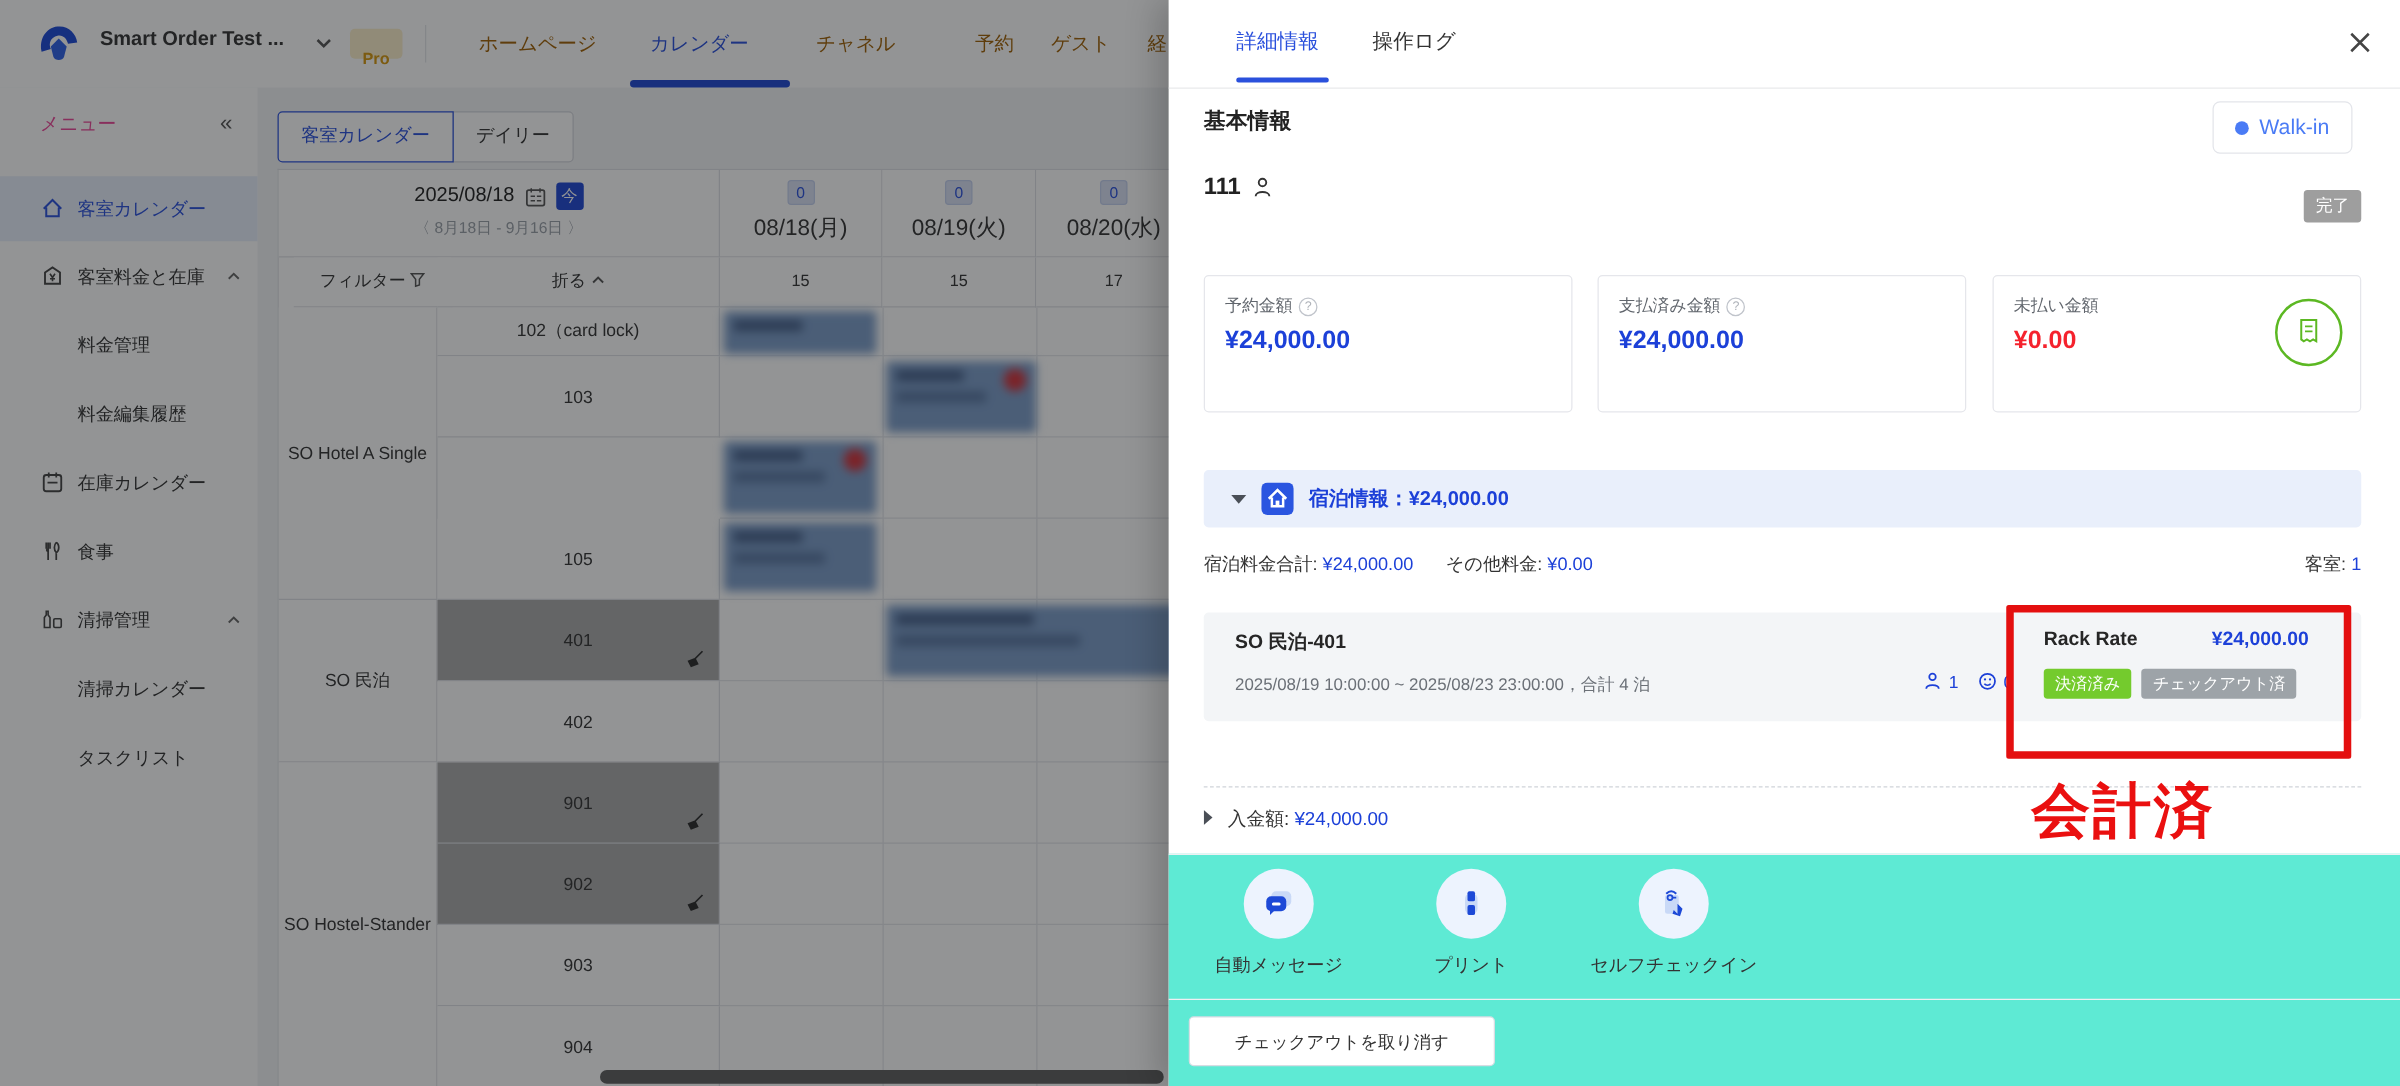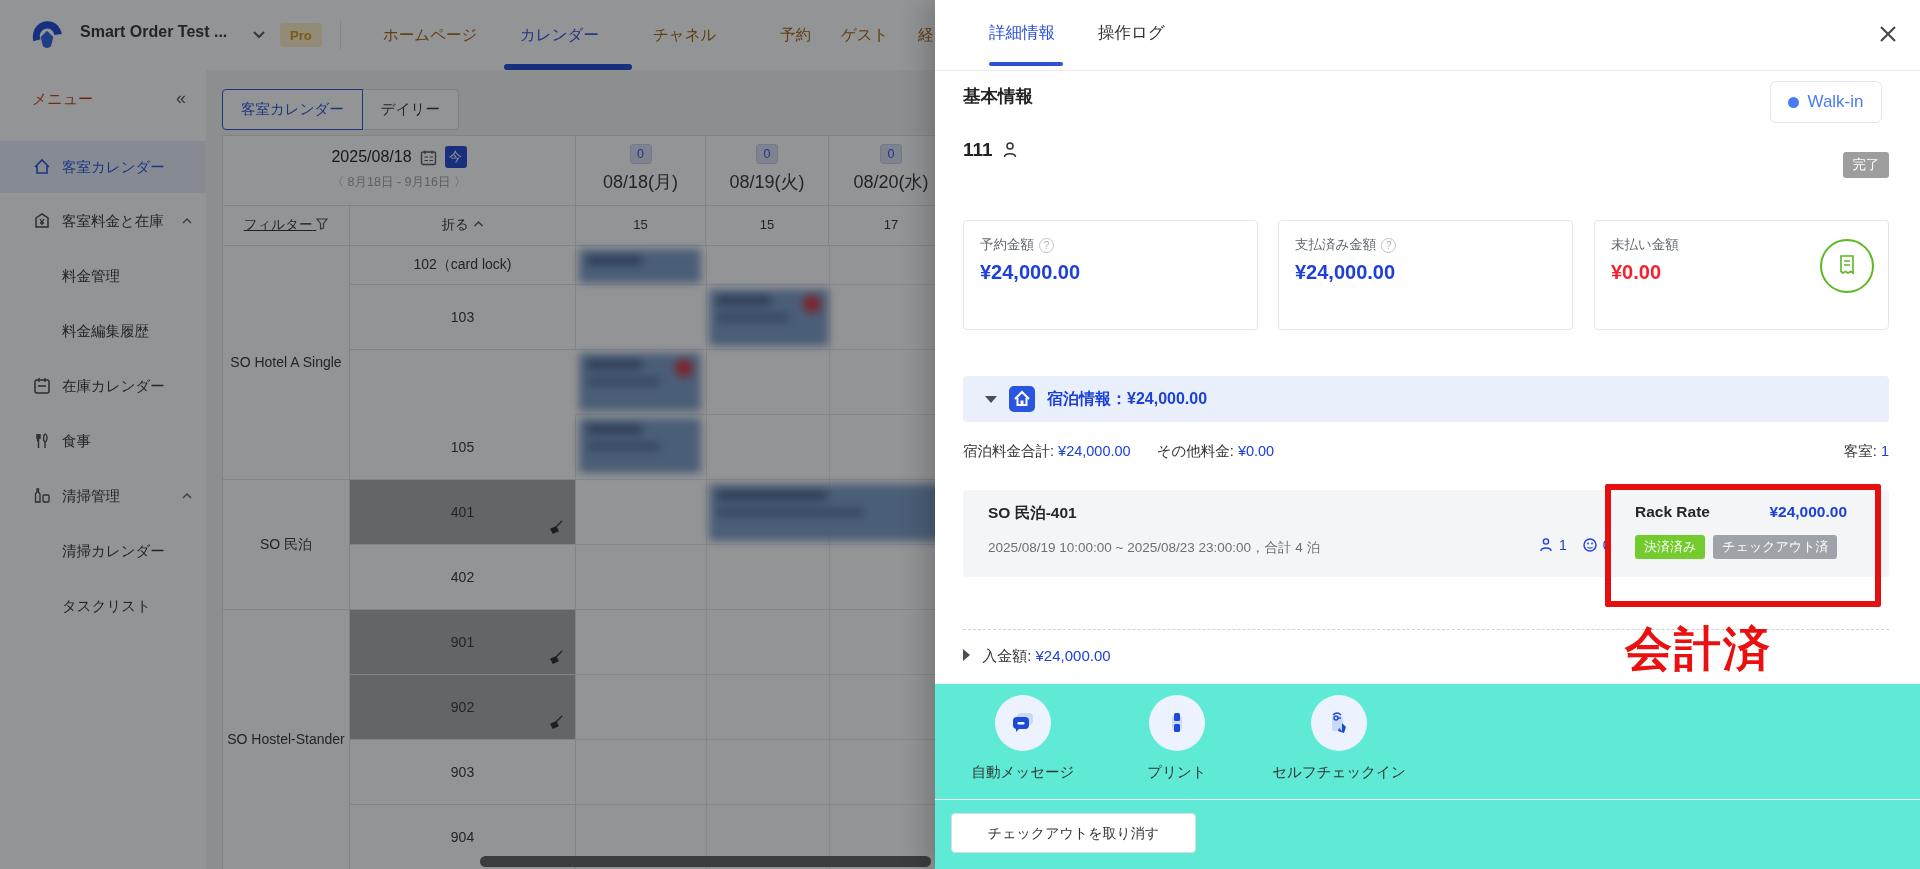--- a/index.html
+++ b/index.html
@@ -5,31 +5,31 @@
   * { margin:0; padding:0; box-sizing:border-box; }
   html,body { background:#222; }
   .screen{ position:relative; width:1920px; height:869px; overflow:hidden;
            font-family:"Liberation Sans", sans-serif; background:#f3f4f6; }
 
   
   .topbar{ position:absolute; left:0; top:0; width:935px; height:70px; background:#fff; z-index:1; }
   .logo{ position:absolute; left:28px; top:16px; width:38px; height:38px; }
   .ws-name{ position:absolute; left:80px; top:23px; font-size:16px; font-weight:bold; color:#333; }
   .ws-chevron{ position:absolute; left:252px; top:30px; }
-  .plan-badge{ position:absolute; left:280px; top:23px; height:24px; padding:1px 10px; background:#fbeecb;
+  .plan-badge{ position:absolute; left:280px; top:23px; height:24px; padding:12px 10px; background:#fbeecb;
                color:#d6980f; font-size:13px; font-weight:bold; border-radius:4px; line-height:24px; }
   .top-divider{ position:absolute; left:340px; top:20px; width:1px; height:30px; background:#e3e5e9; }
   .nav-item{ position:absolute; top:25px; font-size:15.5px; color:#a16207; white-space:nowrap; }
   .nav-0{ left:383px; } .nav-1{ left:520px; color:#2a50dc; } .nav-2{ left:653px; }
   .nav-3{ left:759px;margin-left:21px; } .nav-4{ left:841px; } .nav-5{ left:918px; }
   .nav-underline{ position:absolute; left:504px; top:64px; width:128px; height:6px; background:#1f47d3; border-radius:3px; }
 
   .sidebar{ position:absolute; left:0; top:70px; width:206px; height:799px; background:#fff; z-index:1; }
   .menu-head{ position:absolute; left:0; top:0; width:206px; height:60px; }
-  .menu-label{ position:absolute; left:32px; top:20px; font-size:15px; color:#c2410c; }
+  .menu-label{ position:absolute; left:32px; top:20px; font-size:15px; color:#ec4899; }
   .menu-collapse{ position:absolute; left:176px; top:18px; font-size:18px; color:#555; }
   .sb-item{ position:absolute; left:0; width:206px; height:52px; font-size:14.5px; color:#333; }
   .sb-item .lbl{ position:absolute; left:62px; top:17px; white-space:nowrap; }
   .sb-item.sub .lbl{ left:62px; }
   .sb-item .ic{ position:absolute; left:32px; top:16px; width:20px; height:20px; color:#444; }
   .sb-item .exp{ position:absolute; left:182px; top:22px; width:10px; height:8px; color:#666; }
   .sb-item.active{ background:#e7eefc; }
   .sb-item.active .lbl, .sb-item.active .ic{ color:#2a50dc; }
   .sb-0{ top:71px; } .sb-1{ top:125px; } .sb-2{ top:180px; } .sb-3{ top:235px; } .sb-4{ top:290px; }
   .sb-5{ top:345px; } .sb-6{ top:400px; } .sb-7{ top:455px; } .sb-8{ top:510px; }
@@ -50,21 +50,21 @@
   .c-datecell{ left:0; top:0; width:353px; height:70px; text-align:center; }
   .c-date-main{ margin-top:10px; font-size:16px; color:#222; display:flex; justify-content:center; align-items:center; gap:8px; }
   .today-badge{ display:inline-block; width:22px; height:22px; background:#1f47d3; color:#fff; font-size:13px;
                 line-height:22px; border-radius:3px; }
   .c-date-range{ margin-top:6px; font-size:12.5px; color:#9aa0a8; }
   .day-head{ top:0; height:70px; text-align:center; }
   .day-head .cnt{ display:inline-block; margin-top:8px; min-width:22px; height:20px; padding:0 4px; background:#d9e1f5;
                   border:1px solid #c3cfee; border-radius:3px; color:#2a50dc; font-size:12.5px; line-height:18px; }
   .day-head .dlab{ margin-top:6px; font-size:18px; color:#333; }
   .dh-0{ left:353px; width:130px; } .dh-1{ left:483px; width:123px; } .dh-2{ left:606px; width:125px; }
-  .c-filter{ left:0; top:70px; width:127px; height:40px; font-size:13.5px; color:#333; text-align:center; line-height:38px;text-decoration:underline; }
+  .c-filter{ left:12px; top:70px; width:127px; height:40px; font-size:13.5px; color:#333; text-align:center; line-height:38px; }
   .c-fold{ left:127px; top:70px; width:226px; height:40px; font-size:13.5px; color:#333; text-align:center; line-height:38px; }
   .day-stat{ top:70px; height:40px; font-size:13px; color:#333; text-align:center; line-height:38px; }
   .ds-0{ left:353px; width:130px; } .ds-1{ left:483px; width:123px; } .ds-2{ left:606px; width:125px; }
 
   .grp{ left:0; width:127px; font-size:14px; color:#333; display:flex; align-items:center; justify-content:center;
         text-align:center; line-height:1.5; }
   .grp-0{ top:110px; height:234px; } .grp-1{ top:344px; height:130px; } .grp-2{ top:474px; height:260px; }
   .room{ left:127px; width:226px; font-size:14px; color:#333; display:flex; align-items:center; justify-content:center; }
   .room.dirty{ background:#a9a9a9; }
   .room .broom{ position:absolute; right:10px; bottom:8px; width:17px; height:17px; color:#2b2b2b; }

